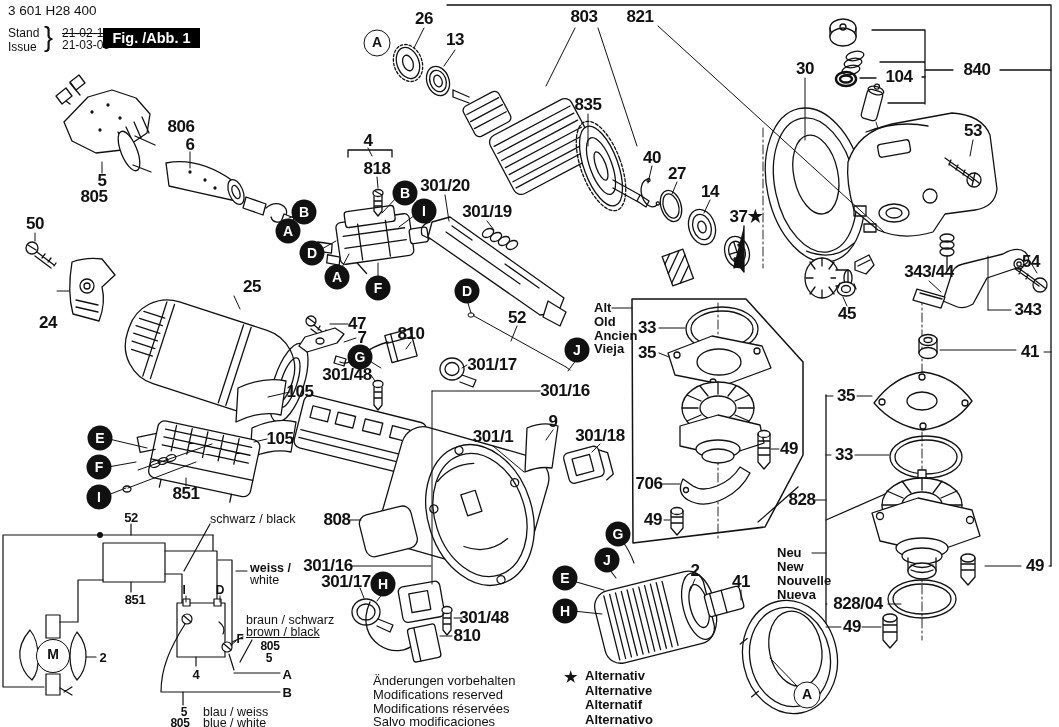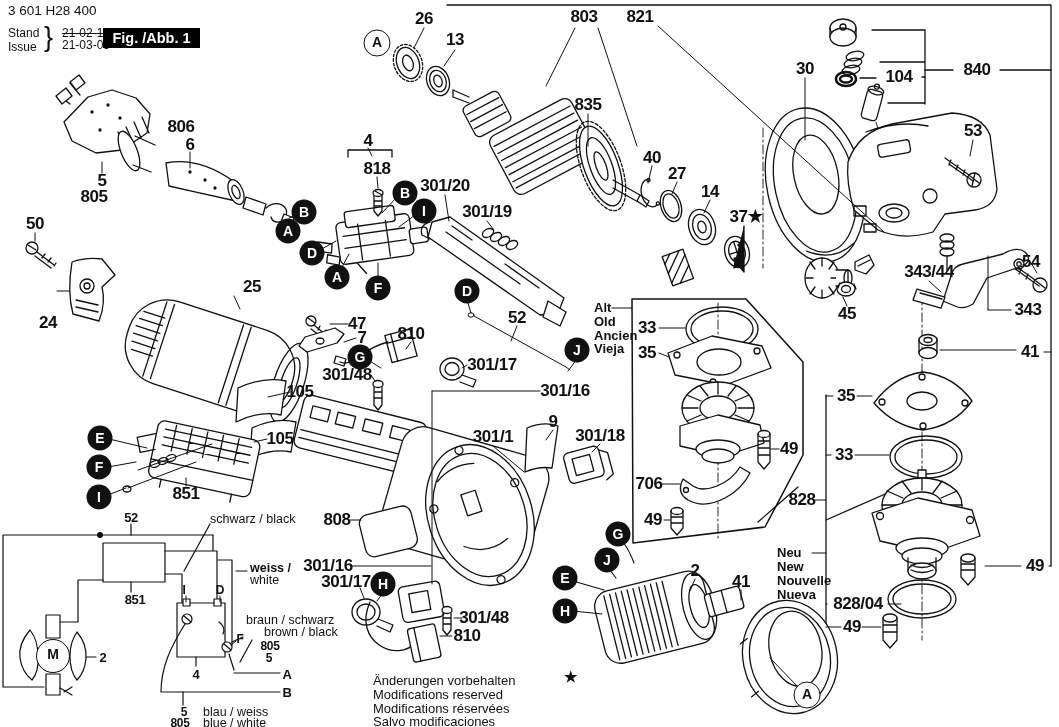--- a/index.html
+++ b/index.html
@@ -593,20 +593,26 @@
       <div>Ancien</div>
       <div>Vieja</div>
     </div>
   <div class="note bold" style="left:777px;top:546px;line-height:14px">
       <div>Neu</div>
       <div>New</div>
       <div>Nouvelle</div>
       <div>Nueva</div>
     </div>
   <span class="star" style="left:564px;top:668px">★</span>
+  <div class="note bold" style="left:585px;top:669px;line-height:14.5px">
+      <div>Alternativ</div>
+      <div>Alternative</div>
+      <div>Alternatif</div>
+      <div>Alternativo</div>
+    </div>
   <div class="note" style="left:373px;top:674px">
       <div>Änderungen vorbehalten</div>
       <div>Modifications reserved</div>
       <div>Modifications réservées</div>
       <div>Salvo modificaciones</div>
     </div>
 
   <div>
       <div class="plabel" style="left: 424px; top: 19px;">26</div>
       <div class="plabel" style="left: 455px; top: 40px;">13</div>
@@ -680,21 +686,21 @@
       <div class="plabel" style="left: 287px; top: 674px; font-size: 13px;">A</div>
       <div class="plabel" style="left: 287px; top: 692px; font-size: 13px;">B</div>
       <div class="plabel" style="left: 184px; top: 712px; font-size: 12px;">5</div>
       <div class="plabel" style="left: 180px; top: 723px; font-size: 12px;">805</div>
     </div>
   <div>
       <div class="wlabel" style="left: 210px; top: 519px;">schwarz / black</div>
       <div class="wlabel" style="left: 250px; top: 568px; font-weight: bold;">weiss /</div>
       <div class="wlabel" style="left: 250px; top: 580px;">white</div>
       <div class="wlabel" style="left: 246px; top: 620px;">braun / schwarz</div>
-      <div class="wlabel" style="left: 264px; top: 632px;">brown / black</div>
+      <div class="wlabel" style="left: 246px; top: 632px; text-decoration: underline;">brown / black</div>
       <div class="wlabel" style="left: 203px; top: 712px;">blau / weiss</div>
       <div class="wlabel" style="left: 203px; top: 723px;">blue / white</div>
     </div>
   <div>
       <div class="co co-f" style="left: 405px; top: 193px;">B</div>
       <div class="co co-f" style="left: 424px; top: 211px;">I</div>
       <div class="co co-f" style="left: 304px; top: 212px;">B</div>
       <div class="co co-f" style="left: 288px; top: 231px;">A</div>
       <div class="co co-f" style="left: 312px; top: 253px;">D</div>
       <div class="co co-f" style="left: 337px; top: 277px;">A</div>

